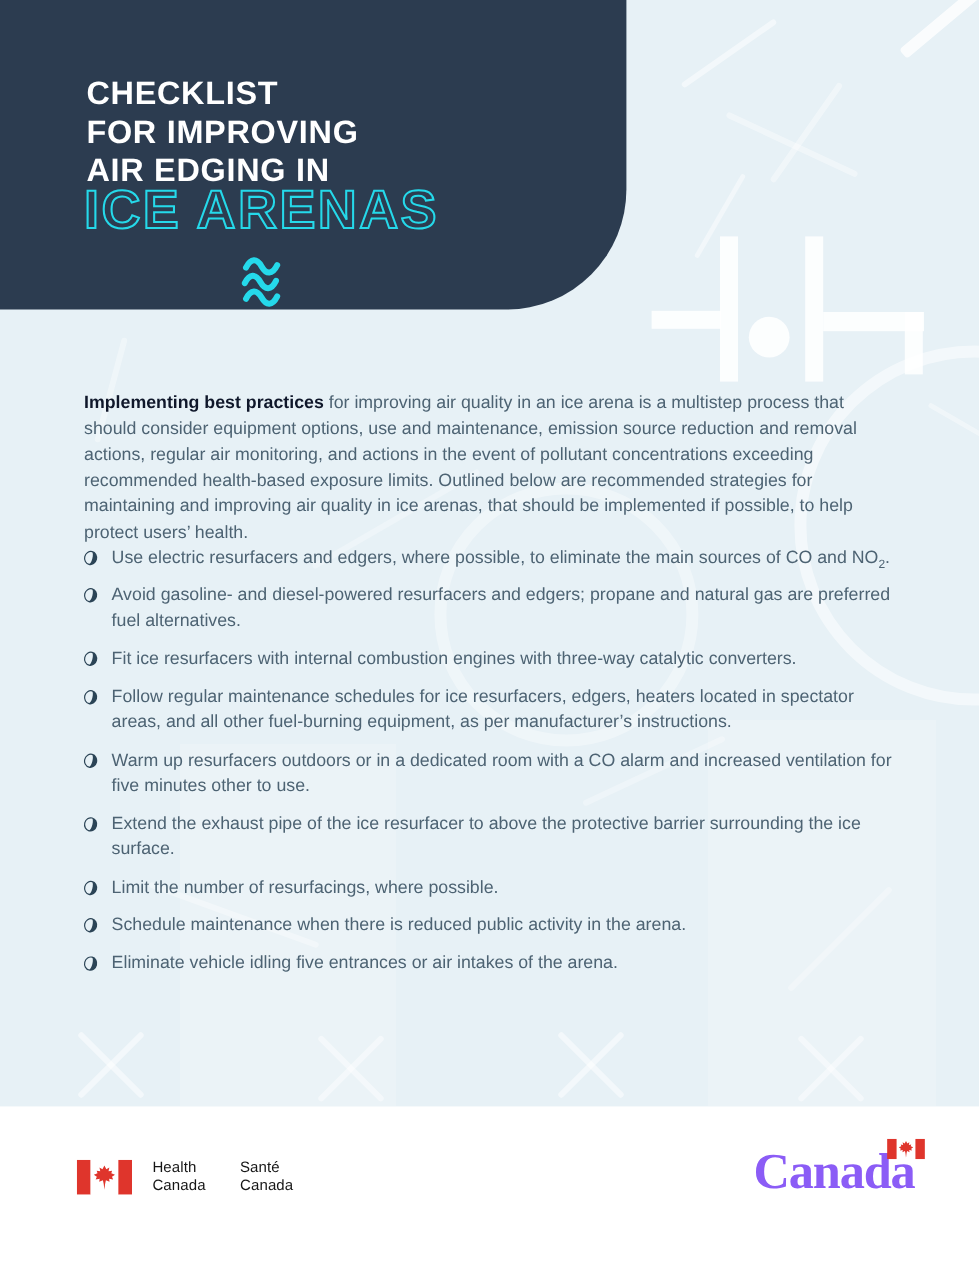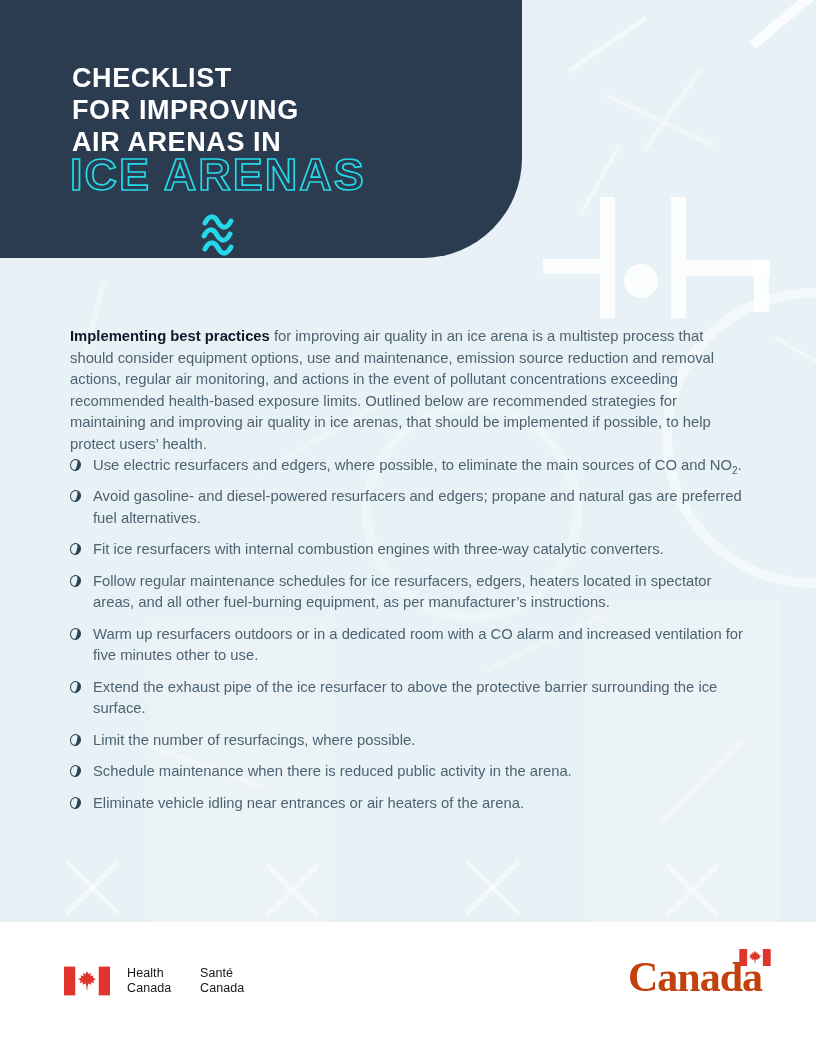--- a/index.html
+++ b/index.html
@@ -67,21 +67,21 @@
     display:flex; align-items:flex-start; gap:17px;padding-left:14px;
   }
   .dept {
     font-size:12.5px; line-height:15px; color:#161616; width:56px;
     letter-spacing:.1px;
   }
   .f-right { position:absolute; left:628px; top:954px; }
   .wordmark {
     position:relative; display:inline-block;
     font-family:"Liberation Serif", serif; font-weight:bold;
-    font-size:42px; line-height:46px; color:#c2410c; letter-spacing:-1px;
+    font-size:42px; line-height:46px; color:#8b5cf6; letter-spacing:-1px;
   }
   .wm-flag { position:absolute; right:-9px; top:-5px; }
 </style>
 </head>
 <body>
 
 <div class="page">
 
   <div class="ice">
 
@@ -117,21 +117,21 @@
       <div class="rink-part" style="left:543px; top:259px; width:58px; height:15px;"></div>
       <div class="rink-part" style="left:686px; top:260px; width:84px; height:16px;"></div>
       <div class="rink-part" style="left:754px; top:260px; width:15px; height:52px;"></div>
       <div class="rink-dot" style="left:624px; top:264px; width:34px; height:34px;"></div>
     </div>
 
     <header class="header-block">
       <div class="title">
         <div>CHECKLIST</div>
         <div>FOR IMPROVING</div>
-        <div>AIR ARENAS IN</div>
+        <div>AIR EDGING IN</div>
       </div>
       <div class="hl-row">
         <span class="outline-text">ICE ARENAS</span>
         <svg class="waves-icon" width="34" height="46" viewBox="0 0 34 46">
           <g fill="none" stroke="#25d9ea" stroke-width="5" stroke-linecap="round">
             <path d="M4 10 c4 -8 9 -8 13 -1 c4 7 9 7 13 -1"></path>
             <path d="M3 23 c4 -8 9 -8 13 -1 c4 7 9 7 13 -1"></path>
             <path d="M4 36 c4 -8 9 -8 13 -1 c4 7 9 7 13 -1"></path>
           </g>
         </svg>
@@ -175,21 +175,21 @@
           <li>
             <span class="bullet"></span>
             <span class="it"><span>Limit the number of resurfacings, where possible.</span><sub></sub><span></span></span>
           </li>
           <li>
             <span class="bullet"></span>
             <span class="it"><span>Schedule maintenance when there is reduced public activity in the arena.</span><sub></sub><span></span></span>
           </li>
           <li>
             <span class="bullet"></span>
-            <span class="it"><span>Eliminate vehicle idling near entrances or air heaters of the arena.</span><sub></sub><span></span></span>
+            <span class="it"><span>Eliminate vehicle idling five entrances or air intakes of the arena.</span><sub></sub><span></span></span>
           </li>
         </ul>
       </section>
     </main>
   </div>
 
   <div class="f-left">
     <svg width="46" height="30" viewBox="0 0 48 30">
       <rect x="0" y="0" width="12" height="30" fill="#df352c"></rect>
       <rect x="36" y="0" width="12" height="30" fill="#df352c"></rect>

